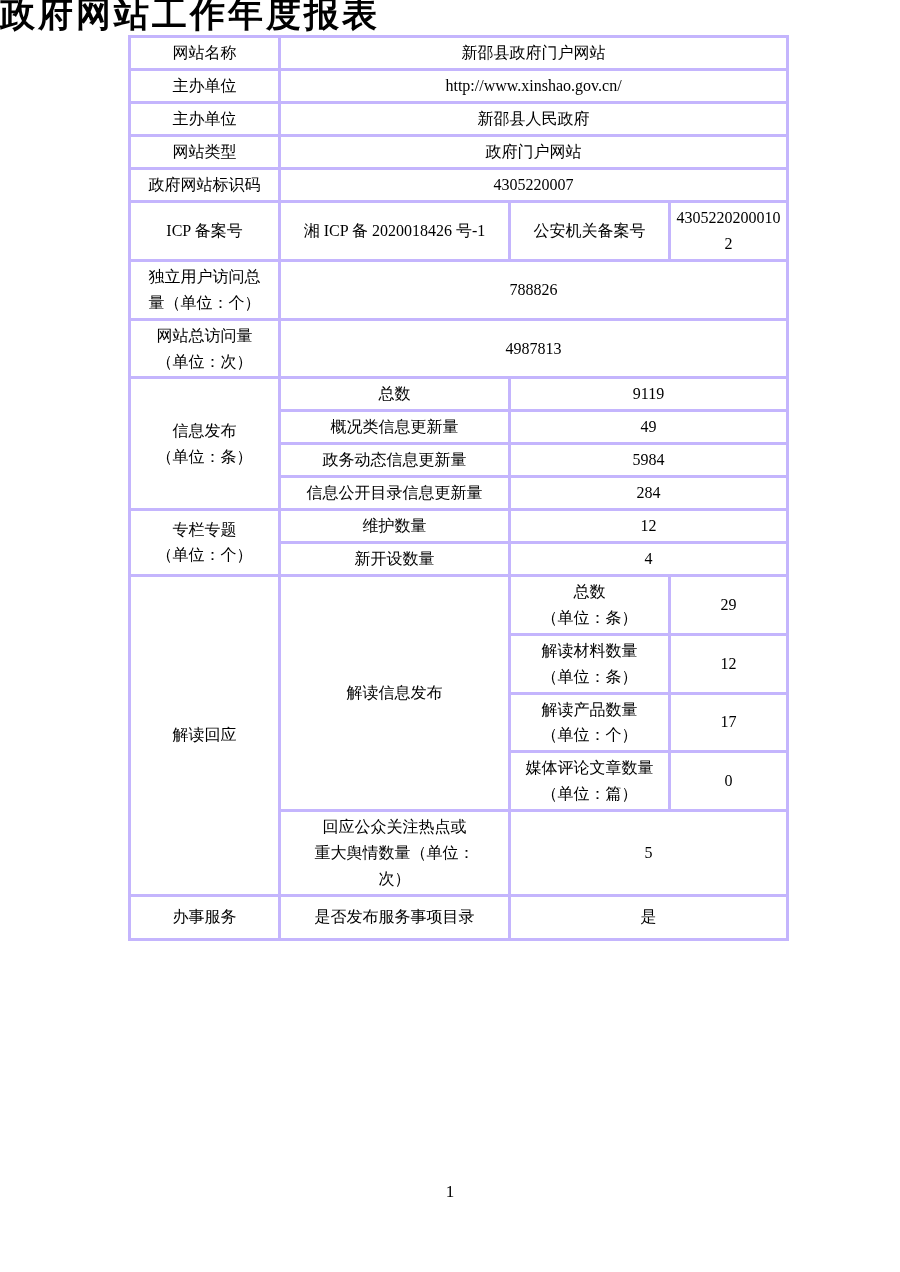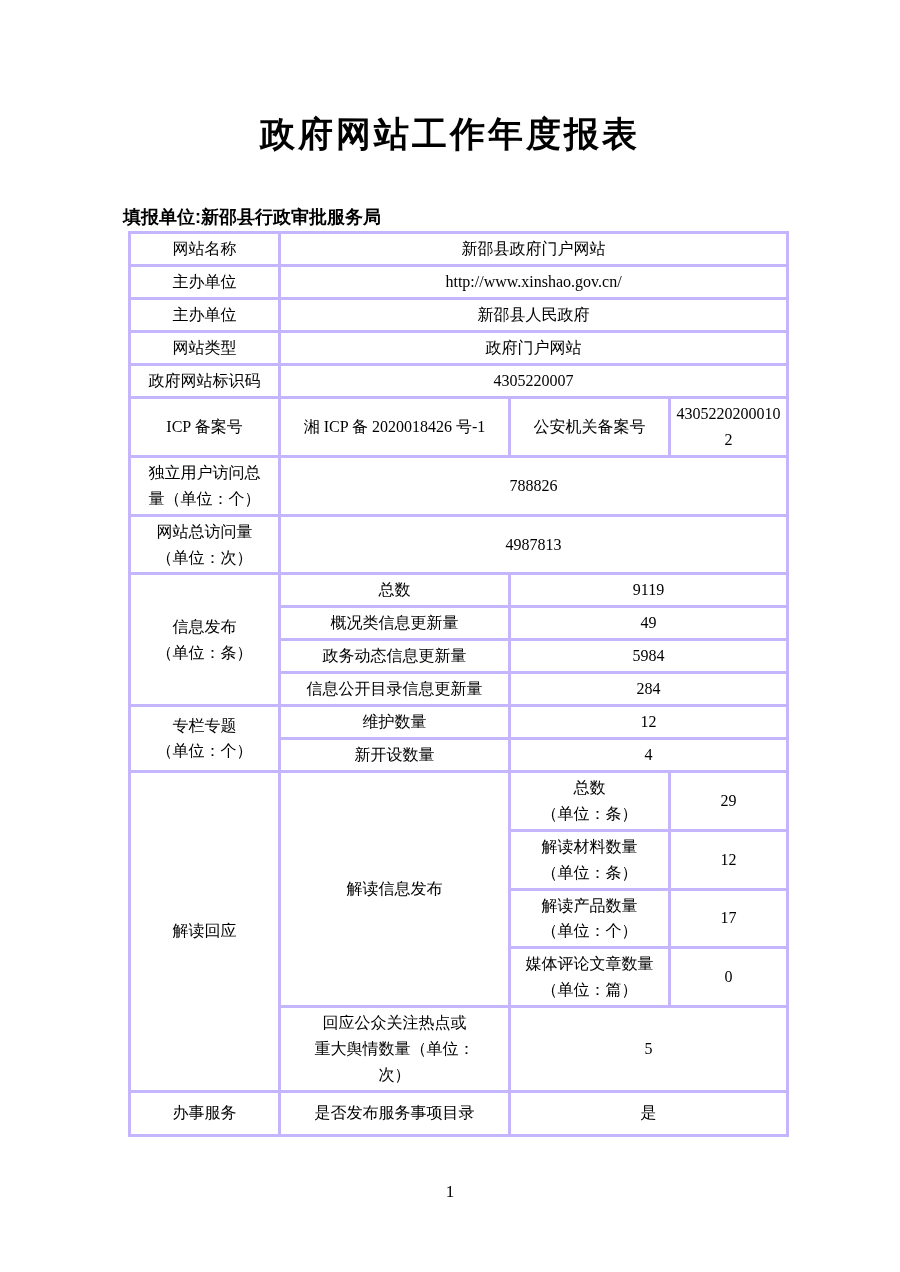--- a/index.html
+++ b/index.html
@@ -6,23 +6,21 @@
   .page {
     position: relative;
     width: 900px;
     height: 1272px;
     background: #ffffff;
     font-family: "Liberation Serif", "DejaVu Serif", serif;
     color: #000000;
     overflow: hidden;
   }
   .doc-title {
-    padding-top: 116px;
-    text-align: center;
-    font-family: Liberation Sans, sans-serif;
+    font-family: Liberation Mono, monospace;
     font-weight: 700;
     font-size: 35px;
     letter-spacing: 3px;
     line-height: 1;
   }
   .doc-subtitle {
     margin-top: 38px;
     text-align: center;
     font-size: 21px;
     letter-spacing: 1px;
@@ -70,21 +68,20 @@
     font-size: 17px;
     line-height: 1;
   }
 </style>
 </head>
 <body>
 
 <div class="page">
 
   <div class="doc-title">政府网站工作年度报表</div>
-  <div class="unit-line">填报单位:新邵县行政审批服务局</div>
 
   <table class="report">
     <colgroup>
       <col style="width:150px">
         <col style="width:230px">
         <col style="width:160px">
         <col style="width:118px">
     </colgroup>
 
     <tbody>

